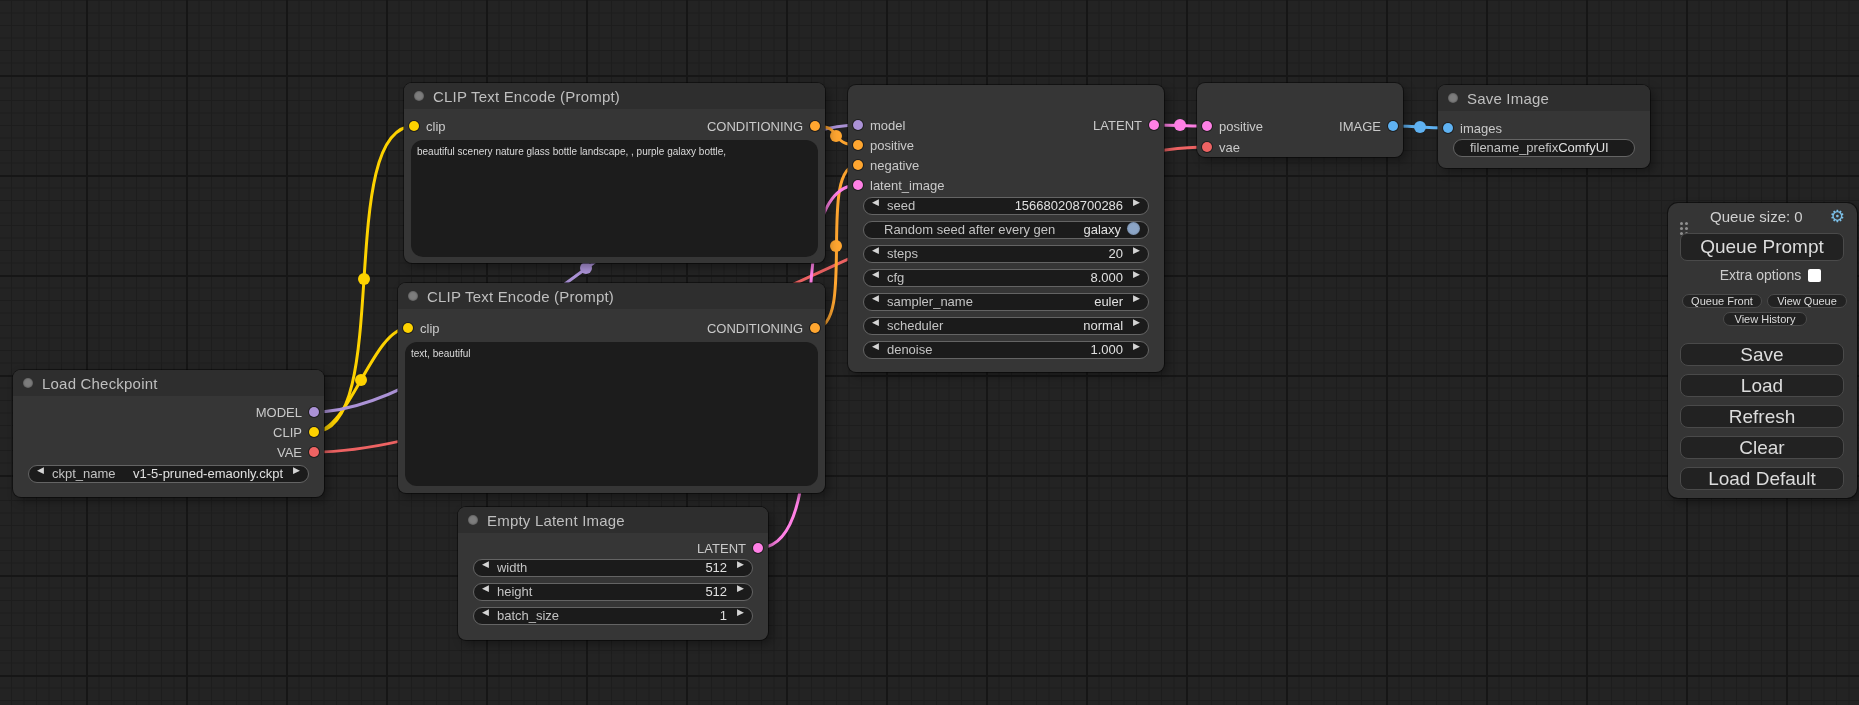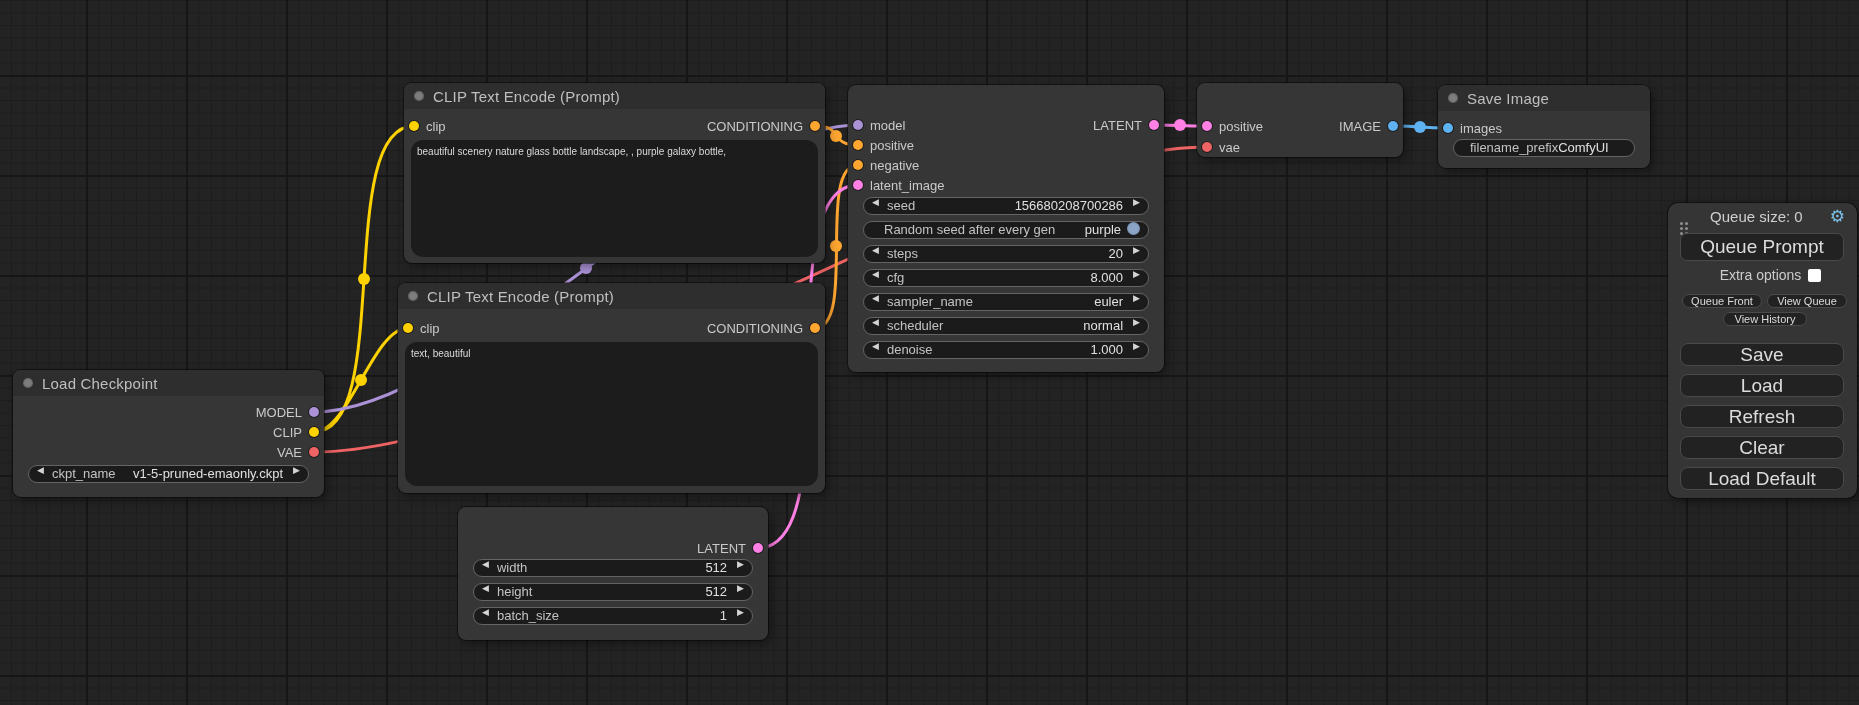--- a/index.html
+++ b/index.html
@@ -158,20 +158,24 @@
       <span>clip</span>
     </div>
     <div class="port out" style="top:37px">
       <span>CONDITIONING</span>
       <span class="pdot c-cond"></span>
     </div>
     <div class="prompt-box" style="left:7px;top:59px;width:413px;height:144px">text, beautiful</div>
   </div>
 
   <div class="node" style="left:458px;top:507px;width:310px;height:133px">
+    <div class="node-title">
+      <span class="title-dot"></span>
+      <span>Empty Latent Image</span>
+    </div>
     <div class="port out" style="top:33px">
       <span>LATENT</span>
       <span class="pdot c-latent"></span>
     </div>
     <div class="widget has-arrows" style="left:15px;top:52px;width:280px">
       <span class="warrow">◀</span>
       <span class="wlabel">width</span>
       <span class="wvalue">512</span>
       <span class="warrow">▶</span>
     </div>
@@ -211,21 +215,21 @@
       <span class="pdot c-latent"></span>
     </div>
     <div class="widget has-arrows" style="left:15px;top:112px;width:286px">
       <span class="warrow">◀</span>
       <span class="wlabel">seed</span>
       <span class="wvalue">156680208700286</span>
       <span class="warrow">▶</span>
     </div>
     <div class="widget" style="left:15px;top:136px;width:286px">
       <span class="wlabel" style="margin-left:12px">Random seed after every gen</span>
-      <span class="wvalue">purple</span>
+      <span class="wvalue">galaxy</span>
       <span class="toggle-dot"></span>
     </div>
     <div class="widget has-arrows" style="left:15px;top:160px;width:286px">
       <span class="warrow">◀</span>
       <span class="wlabel">steps</span>
       <span class="wvalue">20</span>
       <span class="warrow">▶</span>
     </div>
     <div class="widget has-arrows" style="left:15px;top:184px;width:286px">
       <span class="warrow">◀</span>

